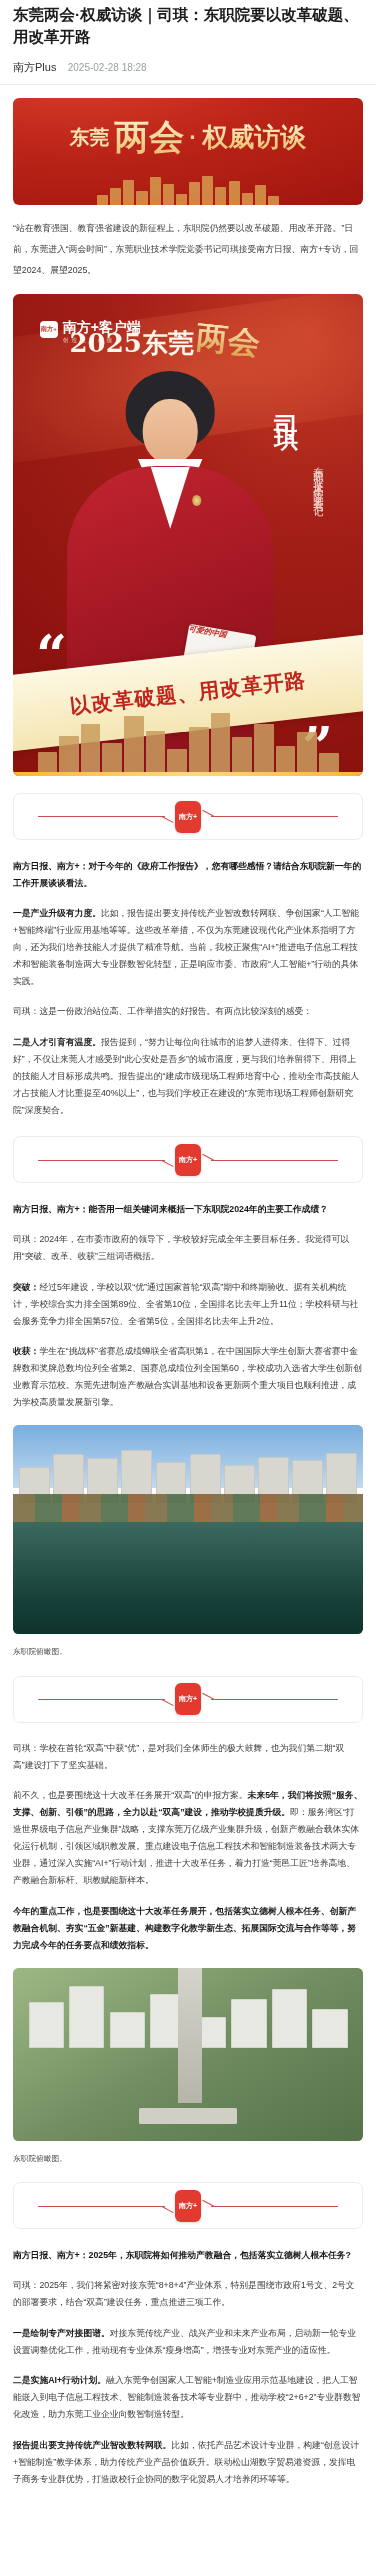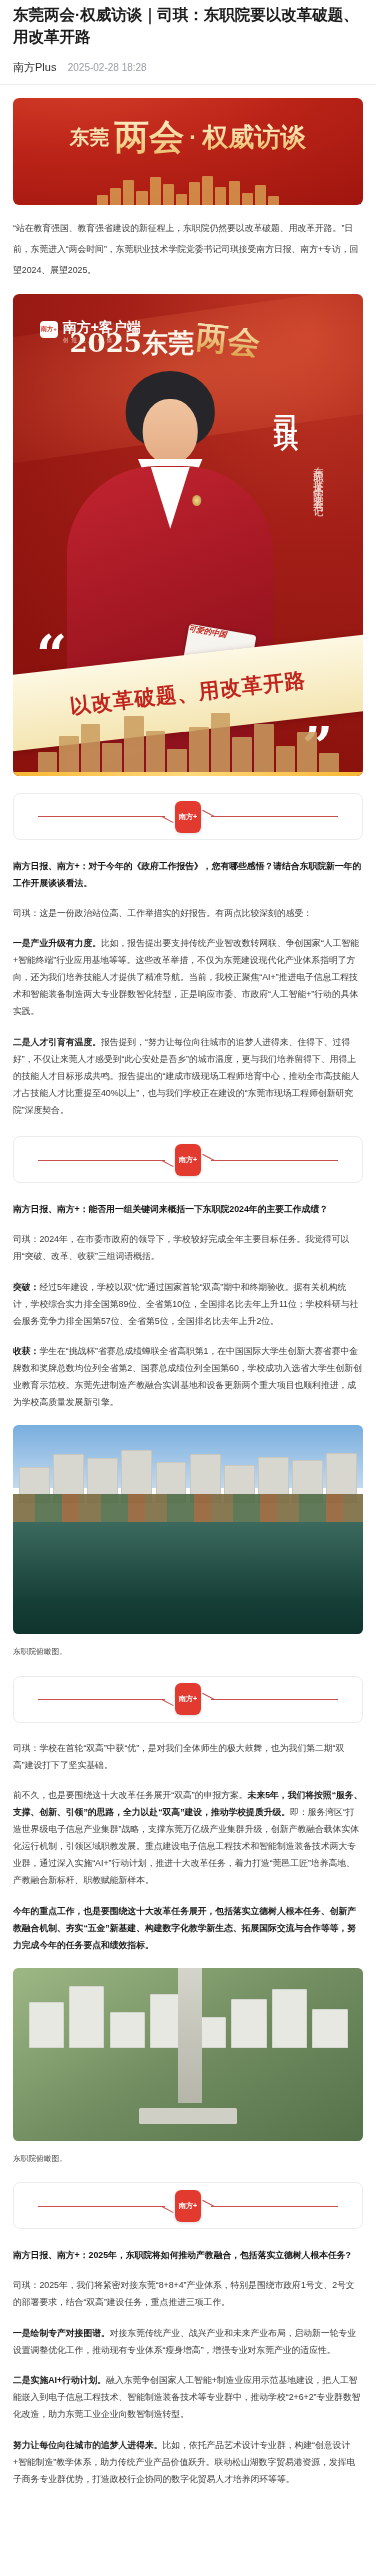--- a/index.html
+++ b/index.html
@@ -187,22 +187,22 @@
       <div class="p-edge"></div>
     </figure>
 
     <div id="article-body">
         <div class="divider-card">
           <i class="dv-line dv-left"></i>
           <span class="dv-icon">南方+</span>
           <i class="dv-line dv-right"></i>
         </div>
         <p class="q">南方日报、南方+：对于今年的《政府工作报告》，您有哪些感悟？请结合东职院新一年的工作开展谈谈看法。</p>
+        <p class="a"><span class="bseg">一是产业升级有力度。</span><span>比如，报告提出要支持传统产业智改数转网联、争创国家“人工智能+智能终端”行业应用基地等等。这些改革举措，不仅为东莞建设现代化产业体系指明了方向，还为我们培养技能人才提供了精准导航。当前，我校正聚焦“AI+”推进电子信息工程技术和智能装备制造两大专业群数智化转型，正是响应市委、市政府“人工智能+”行动的具体实践。</span></p>
         <p class="a"><span>司琪：这是一份政治站位高、工作举措实的好报告。有两点比较深刻的感受：</span></p>
-        <p class="a"><span class="bseg">一是产业升级有力度。</span><span>比如，报告提出要支持传统产业智改数转网联、争创国家“人工智能+智能终端”行业应用基地等等。这些改革举措，不仅为东莞建设现代化产业体系指明了方向，还为我们培养技能人才提供了精准导航。当前，我校正聚焦“AI+”推进电子信息工程技术和智能装备制造两大专业群数智化转型，正是响应市委、市政府“人工智能+”行动的具体实践。</span></p>
         <p class="a"><span class="bseg">二是人才引育有温度。</span><span>报告提到，“努力让每位向往城市的追梦人进得来、住得下、过得好”，不仅让来莞人才感受到“此心安处是吾乡”的城市温度，更与我们培养留得下、用得上的技能人才目标形成共鸣。报告提出的“建成市级现场工程师培育中心，推动全市高技能人才占技能人才比重提至40%以上”，也与我们学校正在建设的“东莞市现场工程师创新研究院”深度契合。</span></p>
         <div class="divider-card">
           <i class="dv-line dv-left"></i>
           <span class="dv-icon">南方+</span>
           <i class="dv-line dv-right"></i>
         </div>
         <p class="q">南方日报、南方+：能否用一组关键词来概括一下东职院2024年的主要工作成绩？</p>
         <p class="a"><span>司琪：2024年，在市委市政府的领导下，学校较好完成全年主要目标任务。我觉得可以用“突破、改革、收获”三组词语概括。</span></p>
         <p class="a"><span class="bseg">突破：</span><span>经过5年建设，学校以双“优”通过国家首轮“双高”期中和终期验收。据有关机构统计，学校综合实力排全国第89位、全省第10位，全国排名比去年上升11位；学校科研与社会服务竞争力排全国第57位、全省第5位，全国排名比去年上升2位。</span></p>
         <p class="a"><span class="bseg">收获：</span><span>学生在“挑战杯”省赛总成绩蝉联全省高职第1，在中国国际大学生创新大赛省赛中金牌数和奖牌总数均位列全省第2、国赛总成绩位列全国第60，学校成功入选省大学生创新创业教育示范校。东莞先进制造产教融合实训基地和设备更新两个重大项目也顺利推进，成为学校高质量发展新引擎。</span></p>
@@ -249,19 +249,19 @@
         <p class="caption">东职院俯瞰图。</p>
         <div class="divider-card">
           <i class="dv-line dv-left"></i>
           <span class="dv-icon">南方+</span>
           <i class="dv-line dv-right"></i>
         </div>
         <p class="q">南方日报、南方+：2025年，东职院将如何推动产教融合，包括落实立德树人根本任务?</p>
         <p class="a"><span>司琪：2025年，我们将紧密对接东莞“8+8+4”产业体系，特别是围绕市政府1号文、2号文的部署要求，结合“双高”建设任务，重点推进三项工作。</span></p>
         <p class="a"><span class="bseg">一是绘制专产对接图谱。</span><span>对接东莞传统产业、战兴产业和未来产业布局，启动新一轮专业设置调整优化工作，推动现有专业体系“瘦身增高”，增强专业对东莞产业的适应性。</span></p>
         <p class="a"><span class="bseg">二是实施AI+行动计划。</span><span>融入东莞争创国家人工智能+制造业应用示范基地建设，把人工智能嵌入到电子信息工程技术、智能制造装备技术等专业群中，推动学校“2+6+2”专业群数智化改造，助力东莞工业企业向数智制造转型。</span></p>
-        <p class="a"><span class="bseg">努力让每位向往城市的追梦人进得来。</span><span>比如，依托产品艺术设计专业群，构建“创意设计+智能制造”教学体系，助力传统产业产品价值跃升。联动松山湖数字贸易港资源，发挥电子商务专业群优势，打造政校行企协同的数字化贸易人才培养闭环等等。</span></p>
+        <p class="a"><span class="bseg">报告提出要支持传统产业智改数转网联。</span><span>比如，依托产品艺术设计专业群，构建“创意设计+智能制造”教学体系，助力传统产业产品价值跃升。联动松山湖数字贸易港资源，发挥电子商务专业群优势，打造政校行企协同的数字化贸易人才培养闭环等等。</span></p>
       </div>
 
   </div>
 
 </div>
 
 
 </body></html>

